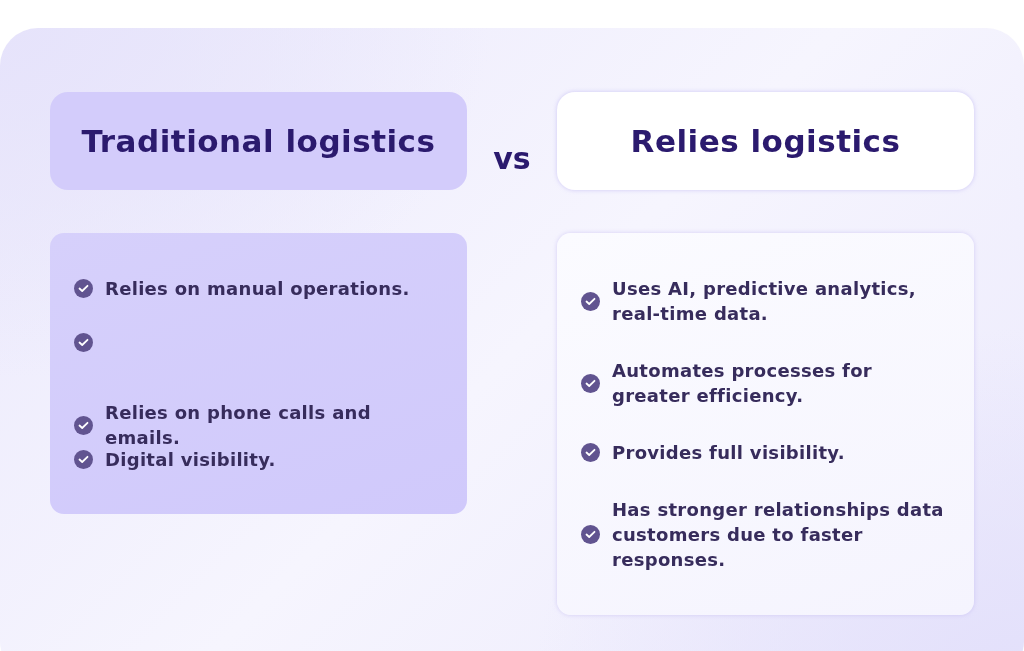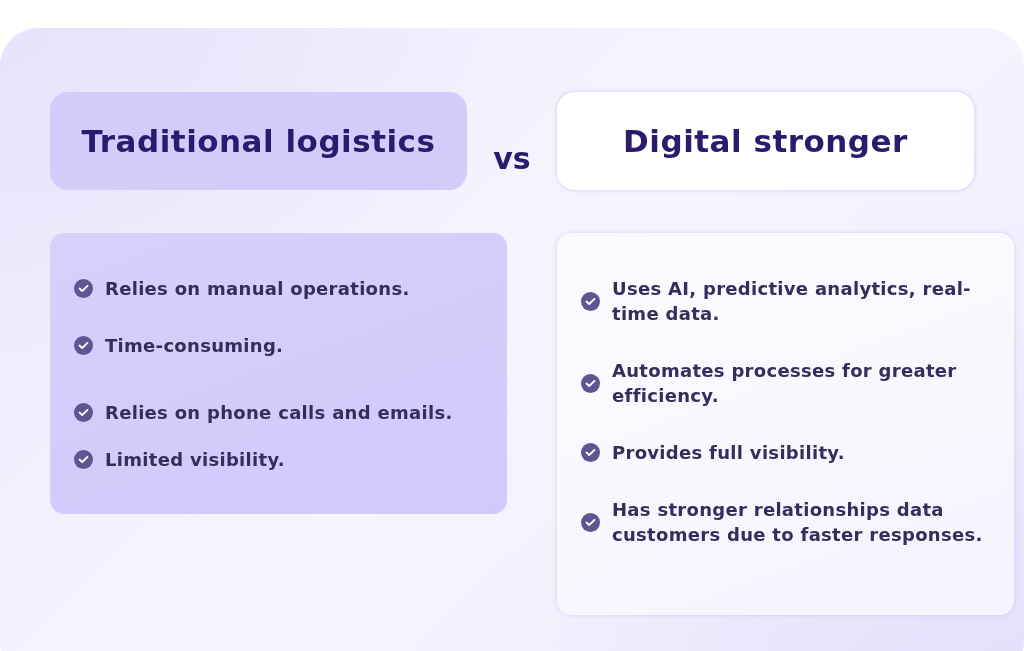--- a/index.html
+++ b/index.html
@@ -14,75 +14,74 @@
     margin-top: 28px;
   }
   .header-box {
     position: absolute; height: 98px; border-radius: 18px;
     display: flex; align-items: center; justify-content: center;
     font-weight: bold; font-size: 31px; color: #2b1a6e; letter-spacing: 0.5px;
   }
   .header-left { left: 50px; top: 64px; width: 417px; background: #d3ccfb; }
   .header-right { left: 557px; top: 64px; width: 417px; background: #ffffff; box-shadow: 0 0 4px rgba(180,170,240,0.6); }
   .vs { position: absolute; left: 467px; width: 90px; top: 81px; height: 98px; display:flex; align-items:center; justify-content:center; font-weight: bold; font-size: 30px; color: #2b1a6e; }
-  .list-box { position: absolute; border-radius: 14px; padding-left: 40px; }
+  .list-box { position: absolute; border-radius: 14px; }
   .list-left { left: 50px; top: 205px; width: 417px; height: 281px; background: linear-gradient(160deg, #d6d0fb 0%, #d0c9fb 100%); }
   .list-right { left: 557px; top: 205px; width: 417px; height: 382px; background: linear-gradient(160deg, #fbfbff 0%, #f5f4fe 100%); box-shadow: 0 0 4px rgba(190,180,240,0.6); }
   .item { position: absolute; left: 24px; right: 20px; display: flex; align-items: center; }
   .item .txt { font-weight: bold; font-size: 18px; line-height: 25px; color: #372c5c; letter-spacing: 0.3px; }
   .check { width: 19px; height: 19px; border-radius: 50%; background: #615490; flex: 0 0 19px; margin-right: 12px; display: flex; align-items: center; justify-content: center; }
   .check svg { display: block; }
 </style>
 </head>
 <body>
 
 <div class="card">
 
   <div class="header-box header-left">
     <span>Traditional logistics</span>
   </div>
 
   <div class="vs">vs</div>
 
   <div class="header-box header-right">
-    <span>Digital stronger</span>
+    <span>Relies logistics</span>
   </div>
 
   <div class="list-box list-left">
     <div class="item" style="top:43px">
       <span class="check">
           <svg width="11" height="9" viewBox="0 0 11 9">
             <path d="M1.5 4.5 L4.2 7 L9.5 1.8" stroke="#fff" stroke-width="1.8" fill="none" stroke-linecap="round" stroke-linejoin="round"></path>
           </svg>
         </span>
       <span class="txt">Relies on manual operations.</span>
     </div>
     <div class="item" style="top:100px">
       <span class="check">
           <svg width="11" height="9" viewBox="0 0 11 9">
             <path d="M1.5 4.5 L4.2 7 L9.5 1.8" stroke="#fff" stroke-width="1.8" fill="none" stroke-linecap="round" stroke-linejoin="round"></path>
           </svg>
         </span>
-      <span class="txt">Time-consuming.</span>
     </div>
     <div class="item" style="top:167px">
       <span class="check">
           <svg width="11" height="9" viewBox="0 0 11 9">
             <path d="M1.5 4.5 L4.2 7 L9.5 1.8" stroke="#fff" stroke-width="1.8" fill="none" stroke-linecap="round" stroke-linejoin="round"></path>
           </svg>
         </span>
       <span class="txt">Relies on phone calls and emails.</span>
     </div>
     <div class="item" style="top:214px">
       <span class="check">
           <svg width="11" height="9" viewBox="0 0 11 9">
             <path d="M1.5 4.5 L4.2 7 L9.5 1.8" stroke="#fff" stroke-width="1.8" fill="none" stroke-linecap="round" stroke-linejoin="round"></path>
           </svg>
         </span>
-      <span class="txt">Limited visibility.</span>
+      <span class="txt">Digital visibility.</span>
     </div>
   </div>
 
   <div class="list-box list-right">
     <div class="item" style="top:43px">
       <span class="check">
           <svg width="11" height="9" viewBox="0 0 11 9">
             <path d="M1.5 4.5 L4.2 7 L9.5 1.8" stroke="#fff" stroke-width="1.8" fill="none" stroke-linecap="round" stroke-linejoin="round"></path>
           </svg>
         </span>

